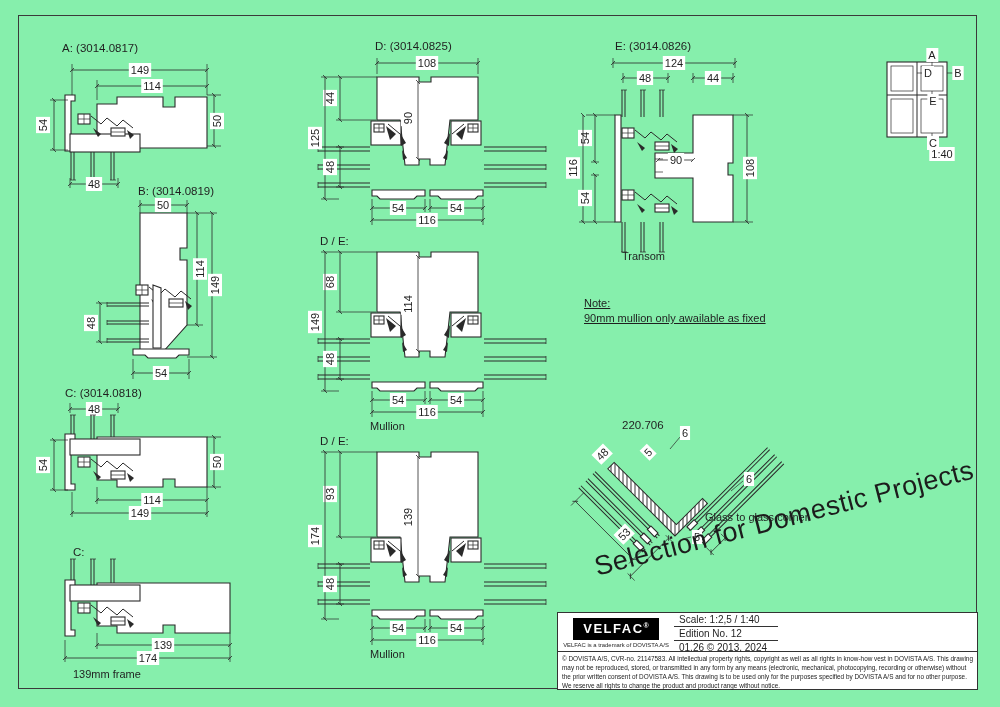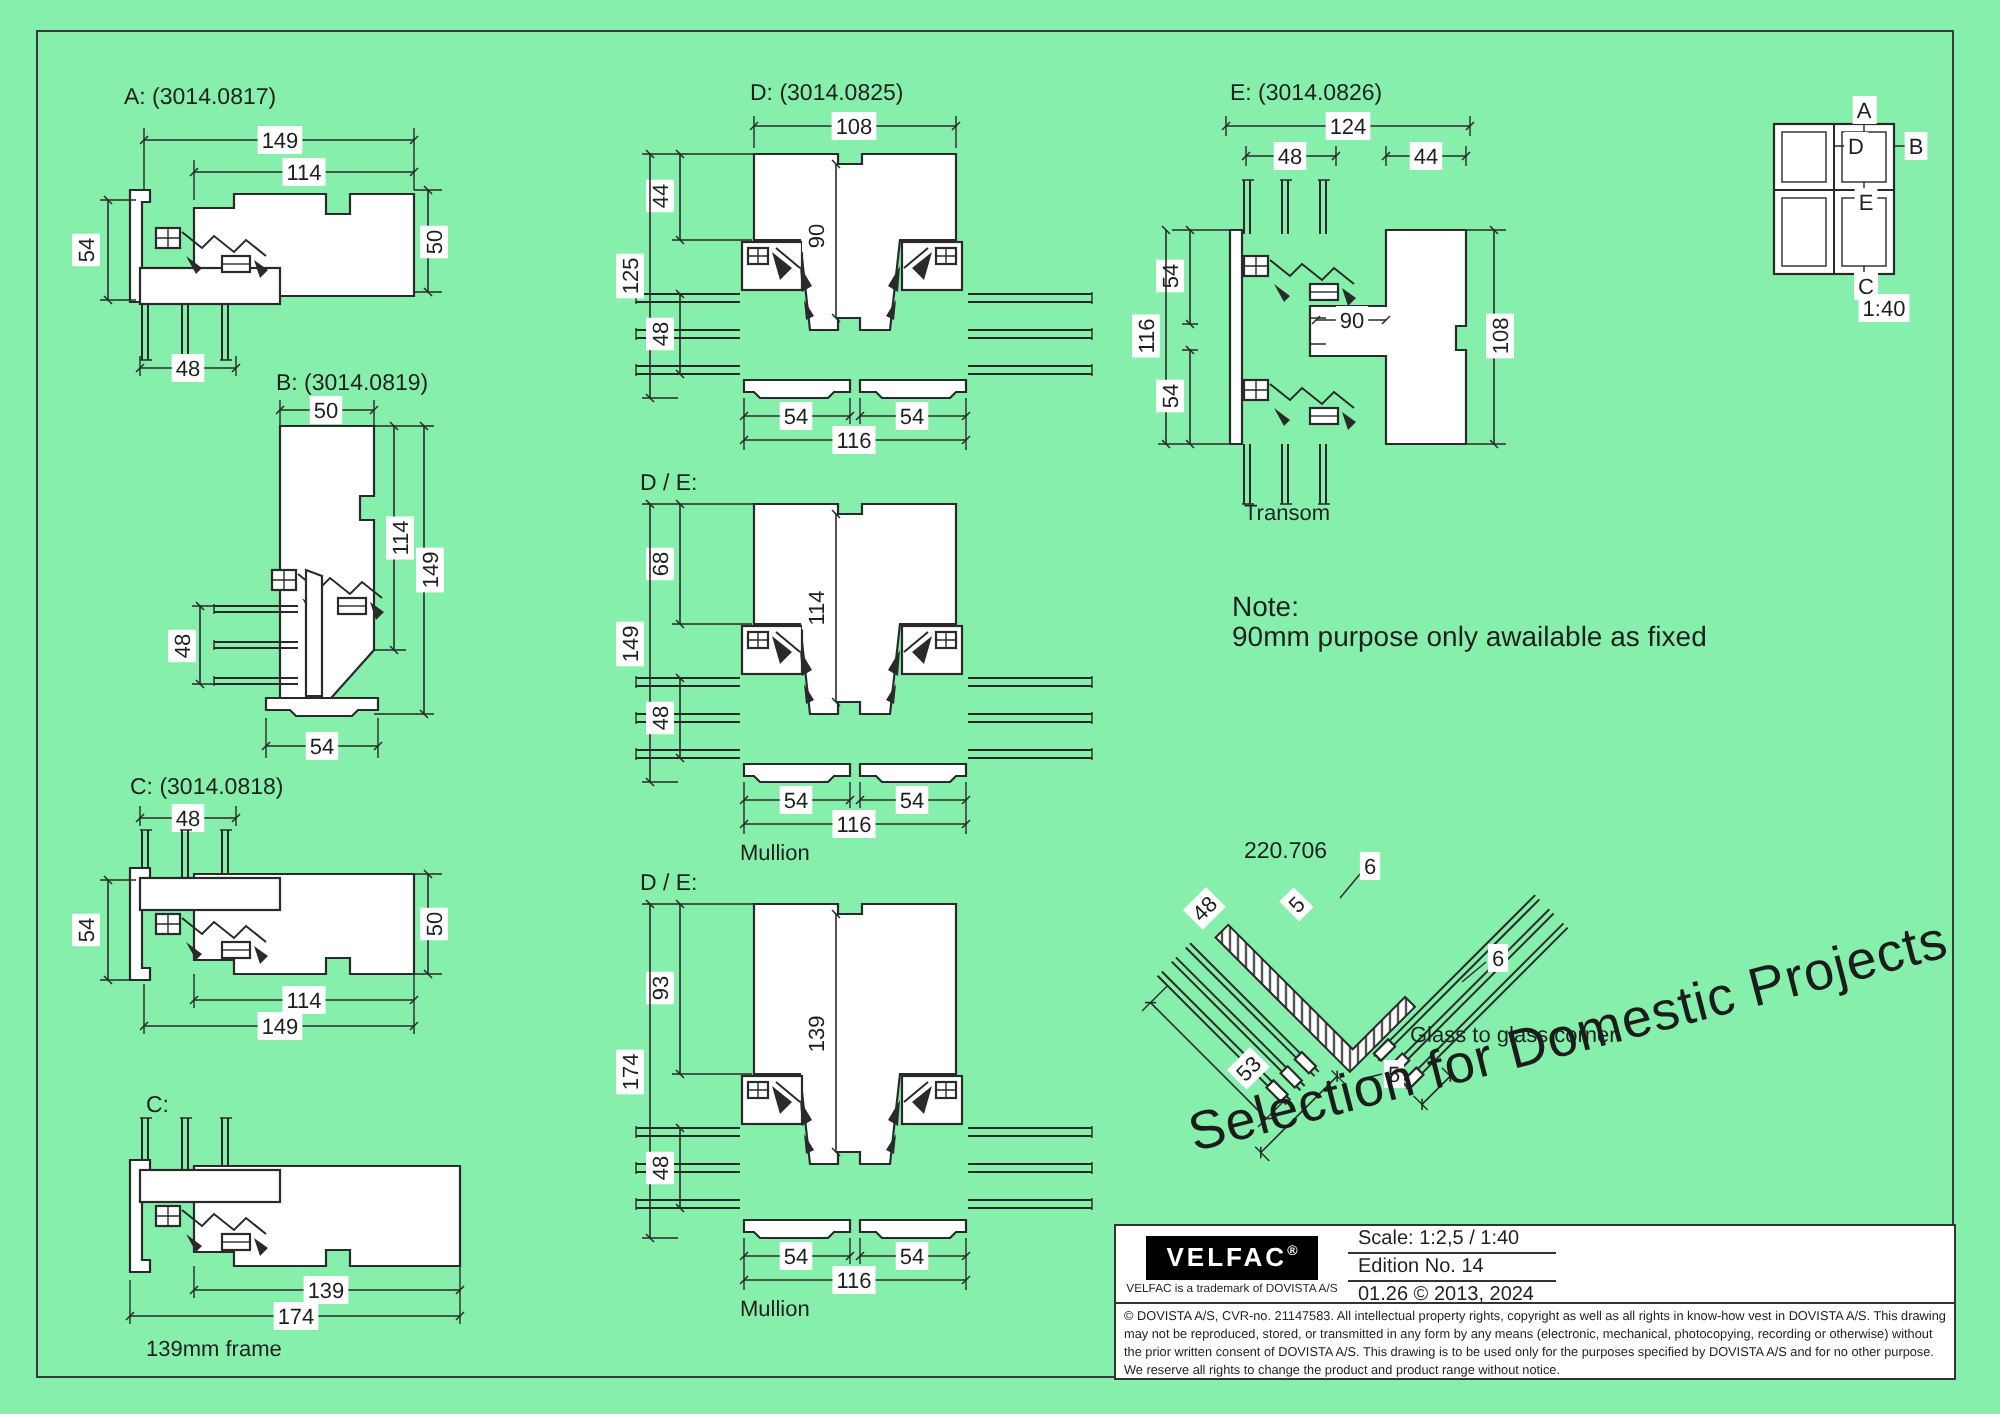--- a/index.html
+++ b/index.html
@@ -10,21 +10,21 @@
   svg{position:absolute;overflow:visible;}
   svg text{font-family:"Liberation Sans", sans-serif;}
   .lbl{font-size:11.5px;fill:#1f1f1f;text-anchor:start;}
   .cap{font-size:11px;fill:#1f1f1f;text-anchor:start;}
   .dim{font-size:11px;fill:#1f1f1f;text-anchor:middle;}
   .ln{stroke:#2a2a2a;stroke-width:1;fill:none;}
   .lt{stroke:#2a2a2a;stroke-width:.7;fill:none;}
   .pf{stroke:#2a2a2a;stroke-width:1.1;fill:#fff;}
   .dk{fill:#2a2a2a;stroke:none;}
   .dml{stroke:#2a2a2a;stroke-width:.8;fill:none;marker-start:url(#tk);marker-end:url(#tk);}
-  .note{position:absolute;left:616px;top:296px;font-size:14px;line-height:15px;}
+  .note{position:absolute;left:584px;top:296px;font-size:11px;line-height:15px;text-decoration:underline;}
   .watermark{position:absolute;left:595px;top:552px;font-size:27px;color:#1c1c1c;
         white-space:nowrap;transform:rotate(-14.5deg);transform-origin:0 50%;letter-spacing:.5px;}
   .tblock{position:absolute;left:557px;top:612px;width:421px;height:40px;
         border:1.2px solid #333;display:flex;box-sizing:border-box;background:#fff;}
   .tb-logo{width:116px;display:flex;flex-direction:column;align-items:center;justify-content:center;box-sizing:border-box;}
   .logo-box{background:#000;color:#fff;font-weight:bold;font-size:13px;letter-spacing:1.5px;
         padding:3px 10px 4px 10px;margin-top:2px;}
   .logo-box sup{font-size:7px;letter-spacing:0;}
   .tb-trademark{font-size:5.9px;margin-top:2px;white-space:nowrap;}
   .tb-mid{flex:1;border-left:1.2px solid #333;border-right:1.2px solid #333;
@@ -371,30 +371,30 @@
     <rect x="47.328125" y="46" width="11.34375" height="14" fill="#fff"></rect>
       <text x="53" y="57" class="dim">E</text>
     <rect x="47.0234375" y="88" width="12" height="14" fill="#fff"></rect>
       <text x="53" y="99" class="dim">C</text>
     <rect x="49.2890625" y="99" width="25.421875" height="14" fill="#fff"></rect>
       <text x="62" y="110" class="dim">1:40</text>
   </svg>
 
   <div class="note">
     <div>Note:</div>
-    <div>90mm purpose only awailable as fixed</div>
+    <div>90mm mullion only awailable as fixed</div>
   </div>
 
   <div class="watermark">Selection for Domestic Projects</div>
 
   <div class="tblock">
     <div class="tb-logo">
       <div class="logo-box"><span>VELFAC</span><sup>®</sup></div>
       <div class="tb-trademark">VELFAC is a trademark of DOVISTA A/S</div>
     </div>
     <div class="tb-right">
       <div class="mrow">Scale: 1:2,5 / 1:40</div>
-      <div class="mrow">Edition No. 14</div>
+      <div class="mrow">Edition No. 12</div>
       <div class="mrow">01.26 © 2013, 2024</div>
     </div>
   </div>
   <div class="fineprint">© DOVISTA A/S, CVR-no. 21147583. All intellectual property rights, copyright as well as all rights in know-how vest in DOVISTA A/S. This drawing may not be reproduced, stored, or transmitted in any form by any means (electronic, mechanical, photocopying, recording or otherwise) without the prior written consent of DOVISTA A/S. This drawing is to be used only for the purposes specified by DOVISTA A/S and for no other purpose. We reserve all rights to change the product and product range without notice.</div>
 </div>
 
 </body></html>

